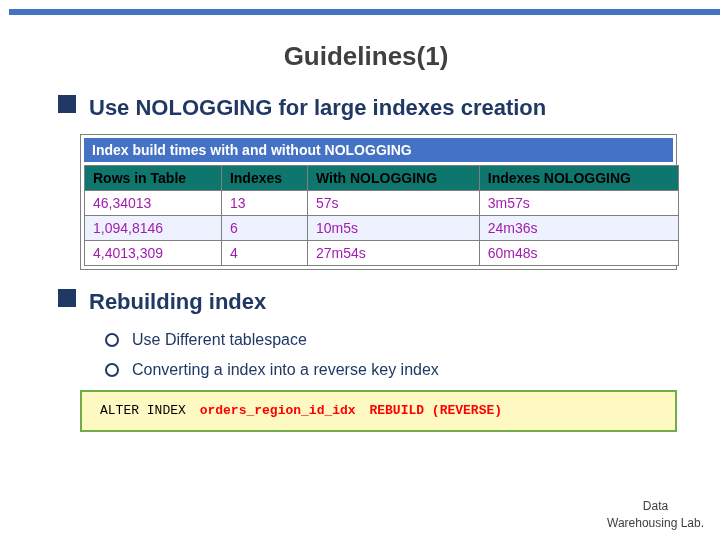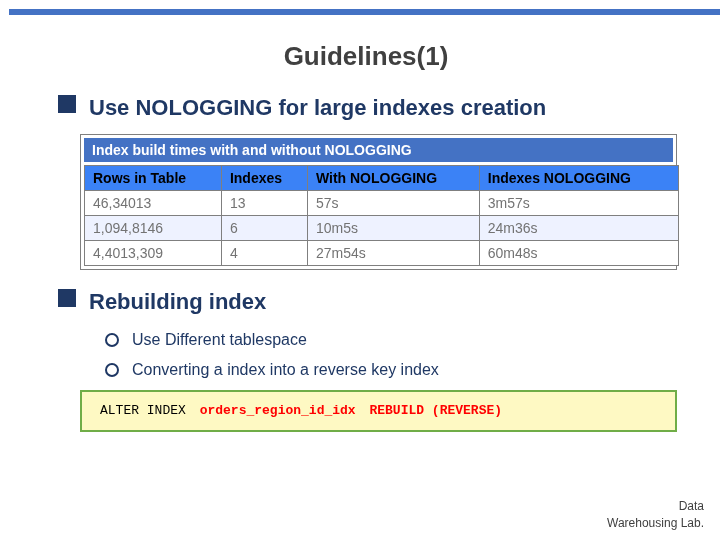--- a/index.html
+++ b/index.html
@@ -70,21 +70,21 @@
       font-size: 14px;
       font-weight: bold;
     }
 
     table {
       width: 100%;
       border-collapse: collapse;
     }
 
     table thead tr {
-      background: #3b82f6;
+      background: #0f766e;
     }
 
     table thead th {
       border: 1px solid #7F7F7F;
       padding: 4px 8px;
       font-size: 14px;
       font-weight: bold;
       text-align: left;
       color: #000;
     }
@@ -94,21 +94,21 @@
     }
 
     table tbody tr:nth-child(even) {
       background: #EEF2FF;
     }
 
     table tbody td {
       border: 1px solid #7F7F7F;
       padding: 4px 8px;
       font-size: 14px;
-      color: #737373;
+      color: #a21caf;
     }
 
     .sub-bullet-row {
       display: flex;
       align-items: flex-start;
       margin-left: 50px;
       margin-bottom: 6px;
     }
 
     .sub-bullet-circle {
@@ -149,21 +149,21 @@
       color: #FF0000;
       font-weight: bold;
     }
 
     .watermark {
       position: absolute;
       bottom: 10px;
       right: 16px;
       font-size: 12px;
       color: #404040;
-      text-align: right;
+      text-align: center;
     }
   </style>
 </head>
 <body>
 
 <div class="top-bar"></div>
 
 <div class="content">
 
   <div class="title">Guidelines(1)</div>

